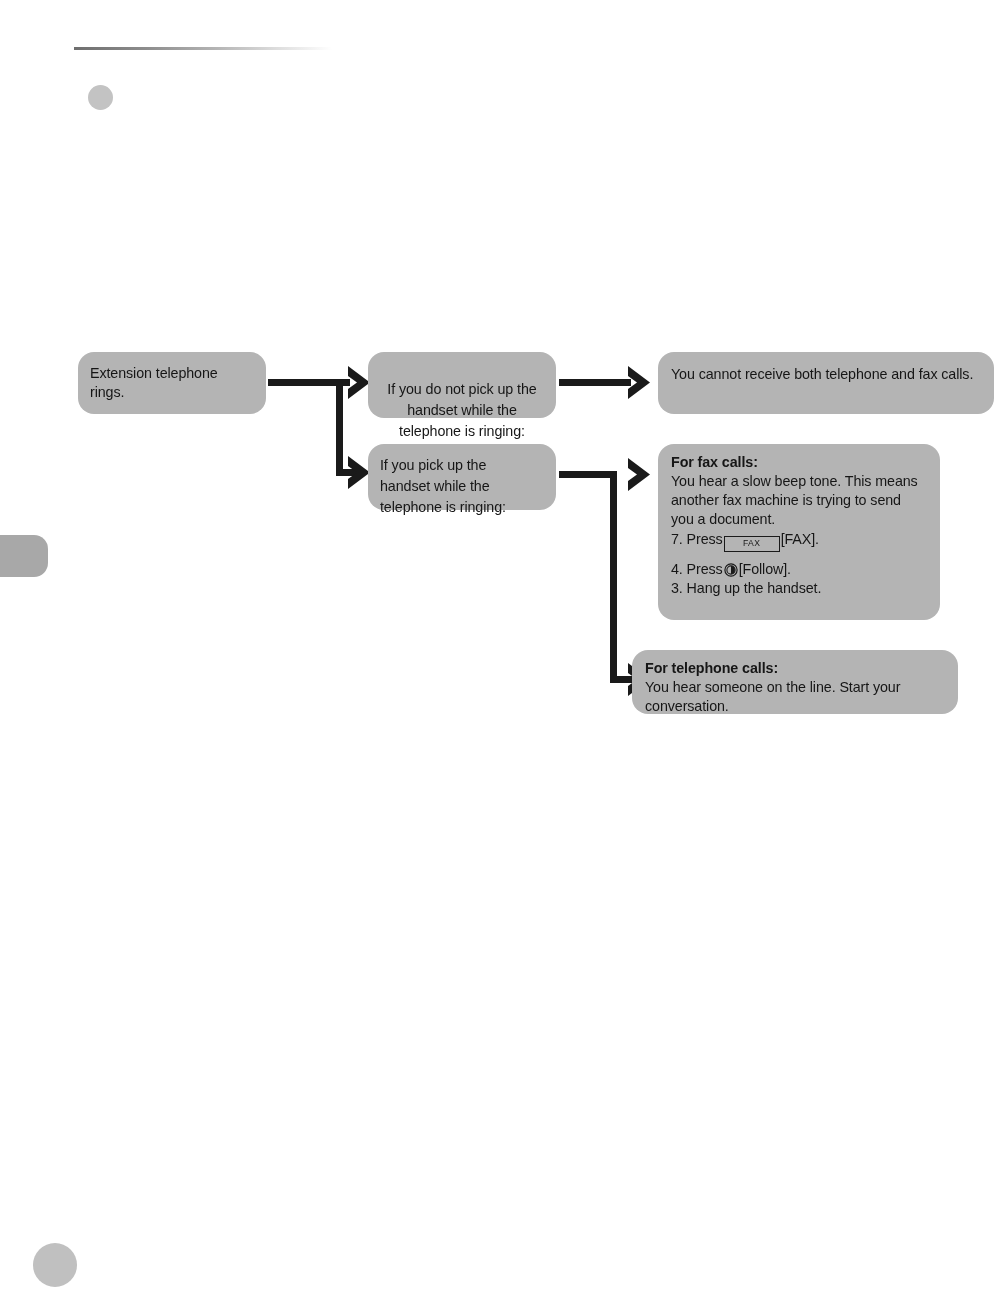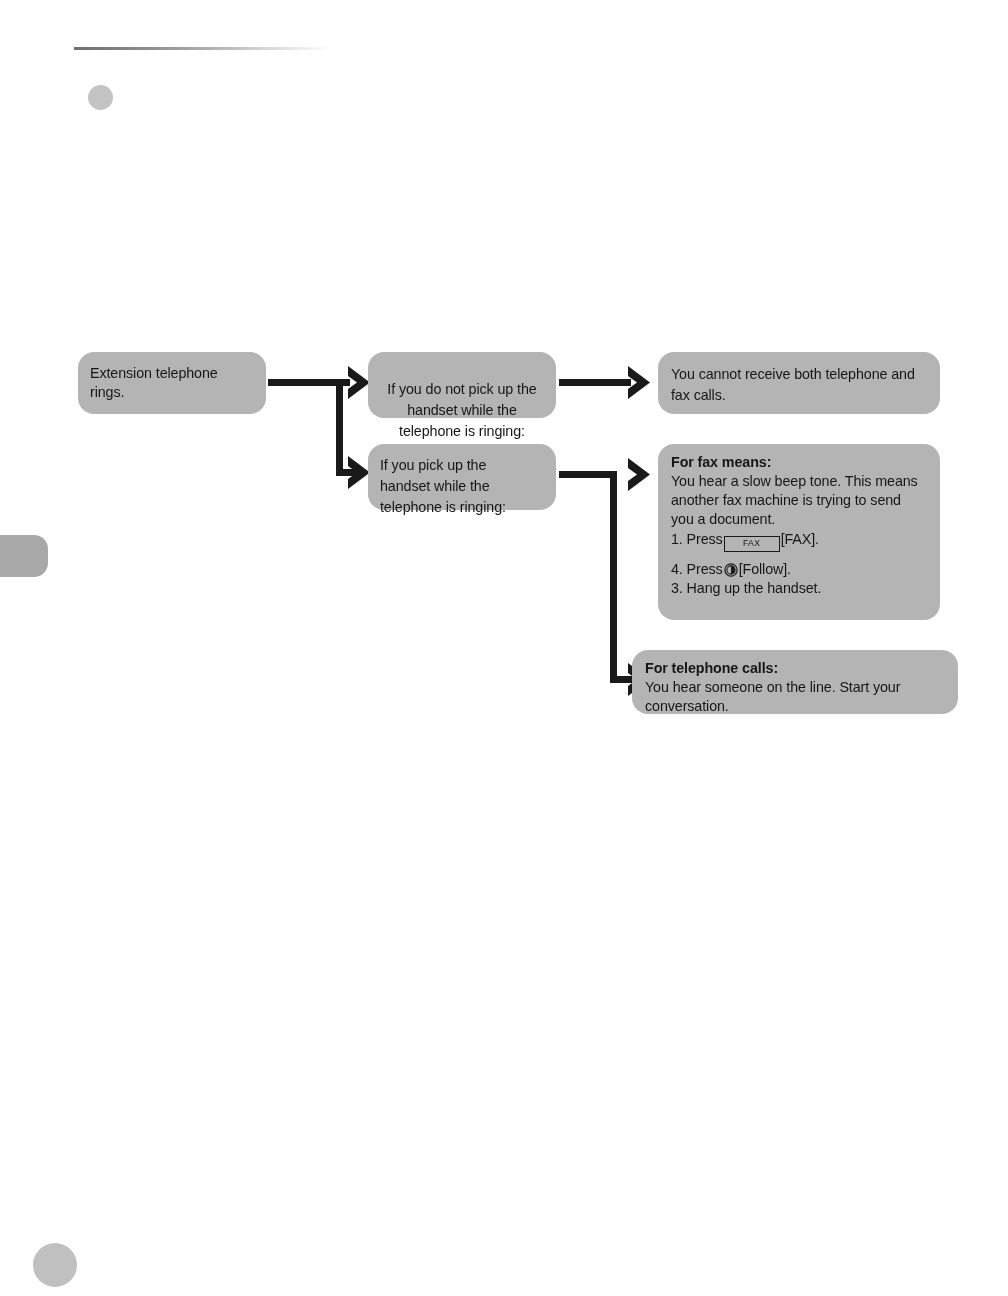--- a/index.html
+++ b/index.html
@@ -86,21 +86,21 @@
   #box-nopickup {
     left: 368px; top: 352px; width: 188px; height: 66px;
     padding: 26px 12px 0 12px;
     text-align: center;
   }
   #box-pickup {
     left: 368px; top: 444px; width: 188px; height: 66px;
     padding: 10px 16px 0 12px;
   }
   #box-cannot {
-    left: 658px; top: 352px; width: 282px; height: 62px;
+    left: 658px; top: 352px; width: 336px; height: 62px;
     padding: 11px 13px 0 13px;
   }
   #box-fax {
     left: 658px; top: 444px; width: 282px; height: 176px;
     padding: 9px 13px 0 13px;
   }
   #box-telephone {
     left: 632px; top: 650px; width: 326px; height: 64px;
     padding: 9px 13px 0 13px;
   }
@@ -183,24 +183,24 @@
 
   <div class="flow-box" id="box-pickup">
     <span class="body">If you pick up the handset while the telephone is ringing:</span>
   </div>
 
   <div class="flow-box" id="box-cannot">
     <span class="body">You cannot receive both telephone and fax calls.</span>
   </div>
 
   <div class="flow-box" id="box-fax">
-    <div class="title">For fax means:</div>
+    <div class="title">For fax calls:</div>
     <div class="body">You hear a slow beep tone. This means another fax machine is trying to send you a document.</div>
     <div class="body step-line">
-      <span>1. Press</span><span class="key-fax">FAX</span><span>[FAX].</span>
+      <span>7. Press</span><span class="key-fax">FAX</span><span>[FAX].</span>
     </div>
     <div class="body step-line">
       <span>4. Press</span><span class="key-start"><svg width="14" height="14" viewBox="0 0 14 14">
             <circle cx="7" cy="7" r="6.1" fill="none" stroke="#1a1a1a" stroke-width="1.2"></circle>
             <circle cx="7" cy="7" r="4.1" fill="none" stroke="#1a1a1a" stroke-width="1.1"></circle>
             <path d="M7 3.1 a3.9 3.9 0 0 1 0 7.8 z" fill="#1a1a1a"></path>
           </svg></span><span>[Follow].</span>
     </div>
     <div class="body step-line">3. Hang up the handset.</div>
   </div>

